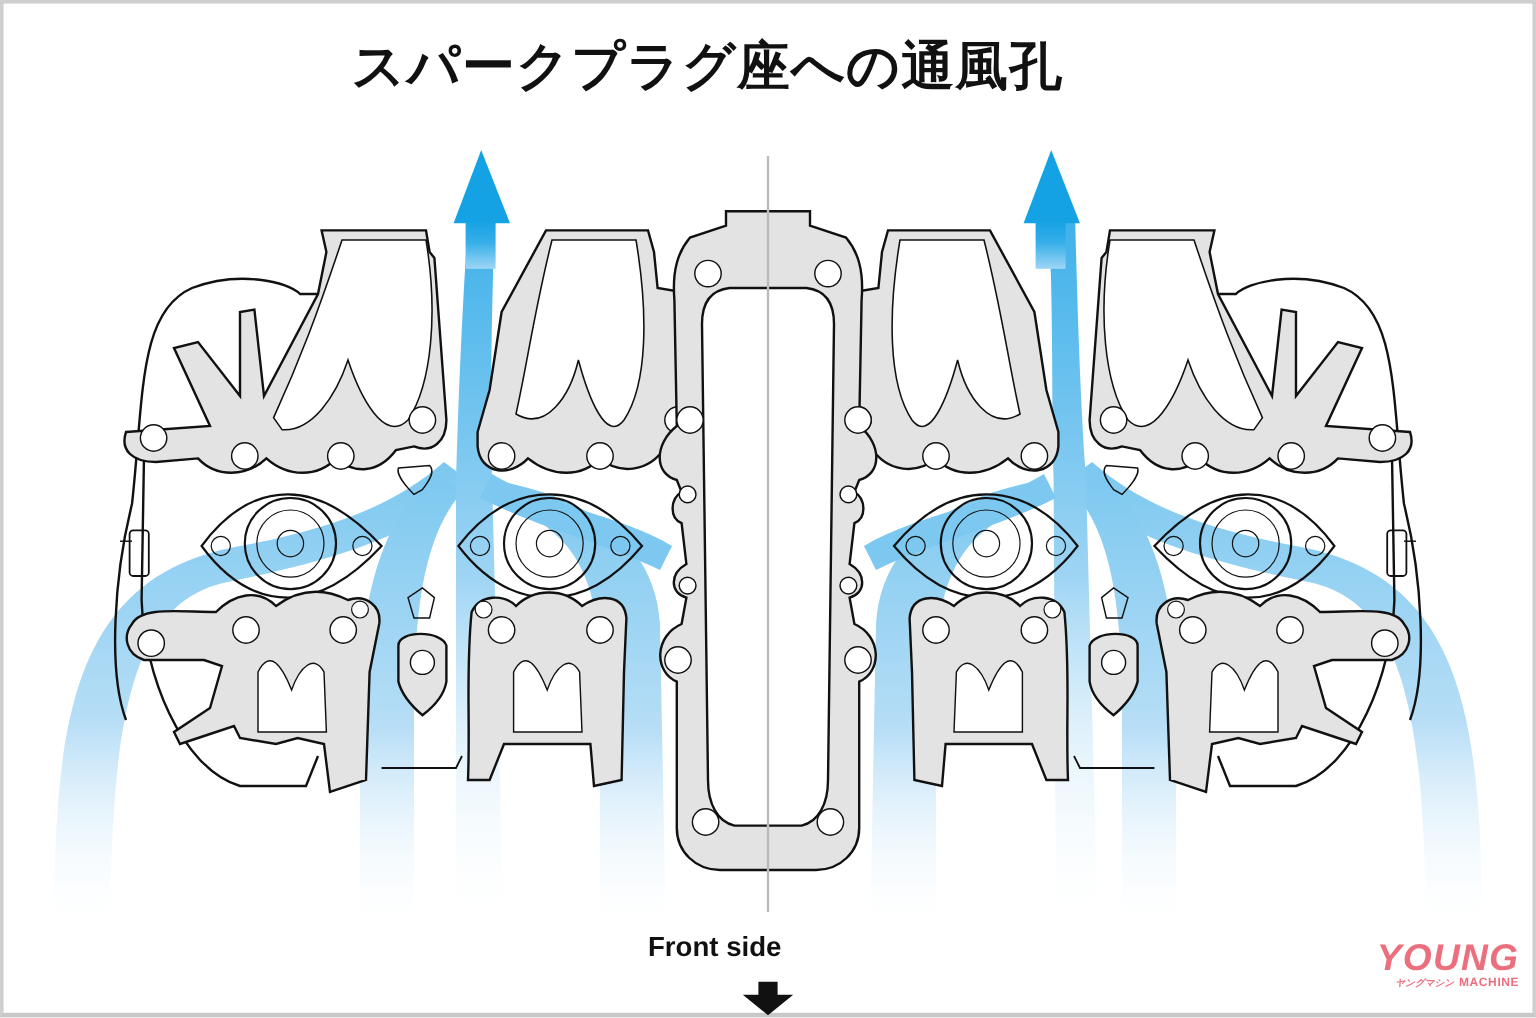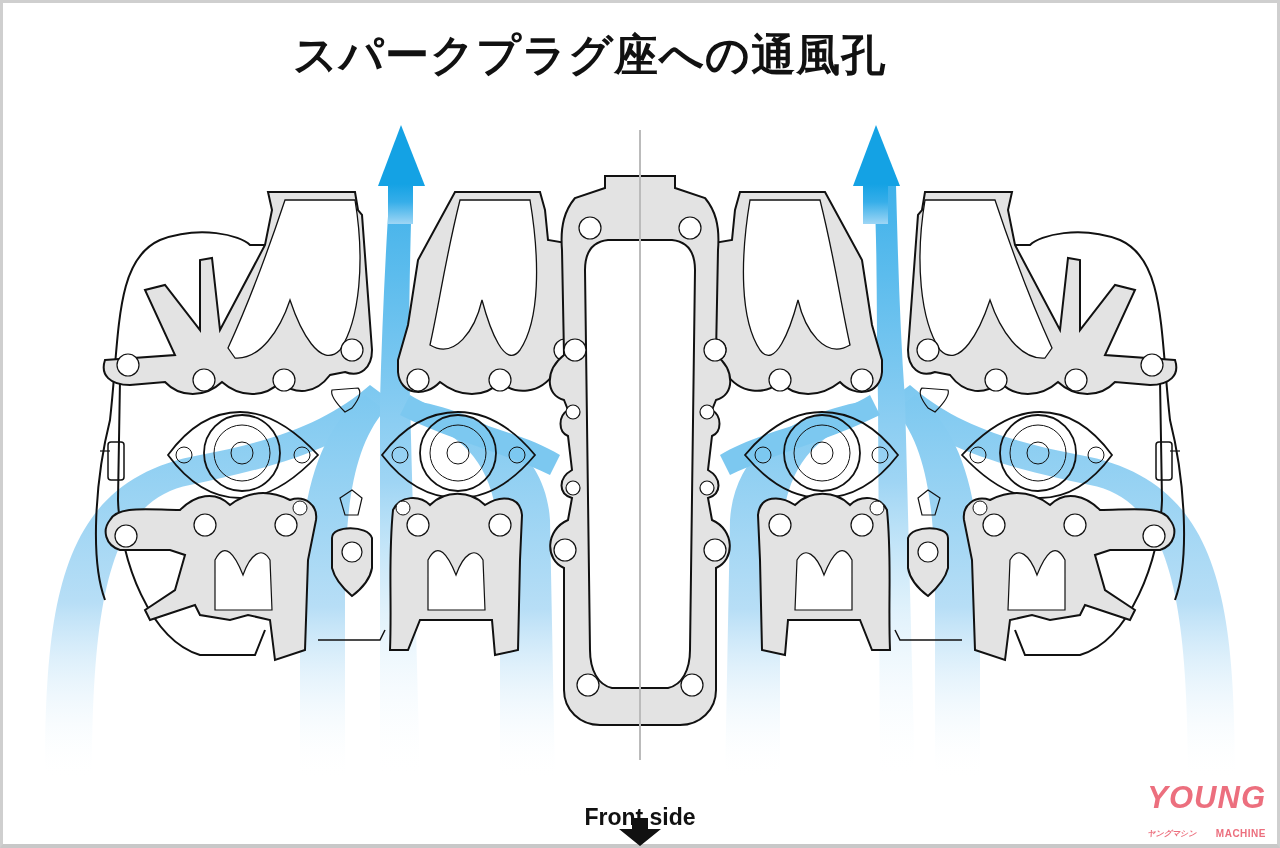--- a/index.html
+++ b/index.html
@@ -1,24 +1,24 @@
 <!DOCTYPE html>
 <html><head>
   <meta charset="utf-8">
   <style>
     html, body { margin: 0; padding: 0; background: #ffffff; }
     body { width: 1280px; height: 848px; overflow: hidden; position: relative; font-family: "DejaVu Sans", sans-serif; }
     .frame { position: absolute; left: 0; top: 0; width: 1280px; height: 848px; box-sizing: border-box; border-top: 3px solid #cfcfcf; border-left: 3px solid #cfcfcf; border-right: 3px solid #cfcfcf; border-bottom: 4px solid #c8c8c8; background: #fff; }
     .title { position: absolute; left: 0; width: 1179px; top: 26px; text-align: center; font-size: 44px; font-weight: bold; color: #111; letter-spacing: 1px; }
     svg.diagram { position: absolute; left: 0; top: 0; }
-    .front-label { position: absolute; left: 540px; width: 200px; top: 804px; text-align: center; font-family: "Liberation Sans", sans-serif; font-weight: bold; font-size: 23px; color: #111; }
+    .front-label { position: absolute; left: 540px; width: 200px; top: 776px; font-family: "Liberation Sans", sans-serif; font-weight: bold; font-size: 23px; color: #111; }
     .front-arrow { position: absolute; left: 617px; top: 818px; }
     .logo { position: absolute; right: 14px; top: 784px; text-align: right; color: #ec6f7e; font-family: "Liberation Sans", sans-serif; }
     .logo .big { font-size: 31px; font-weight: 900; letter-spacing: 1px; line-height: 28px; font-style: italic; display:block; }
-    .logo .row { font-size: 8px; font-weight: bold; display: flex; justify-content: space-between; gap: 4px; margin-top: 16px; }
+    .logo .row { font-size: 8px; font-weight: bold; display: flex; justify-content: flex-end; gap: 4px; margin-top: 2px; }
     .logo .row .small-kana { font-style: italic; font-size: 8px; }
     .logo .row .sub { font-size: 10px; letter-spacing: 0.5px; font-weight: 700; }
   </style>
 </head>
 <body>
 
 <div class="frame"></div>
 
 <div class="title">スパークプラグ座への通風孔</div>
 

